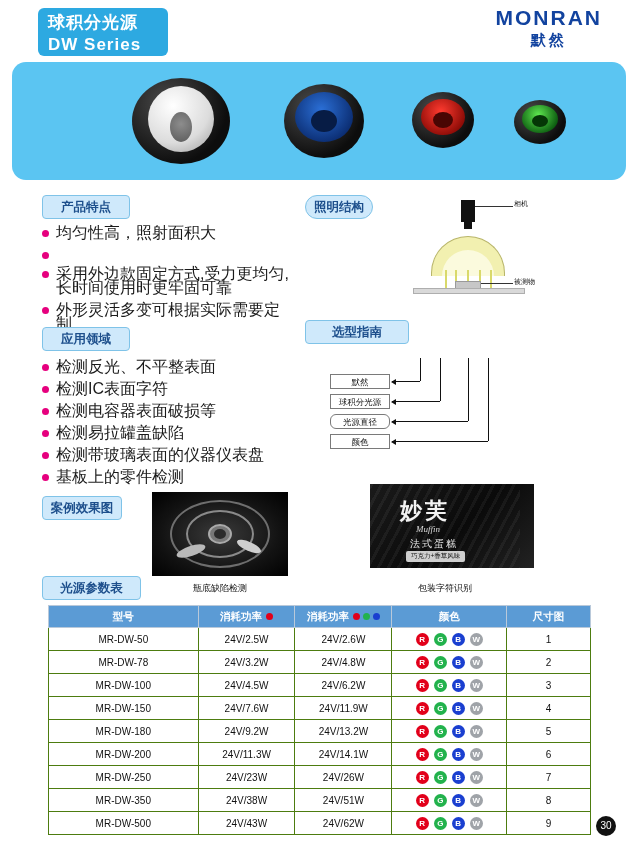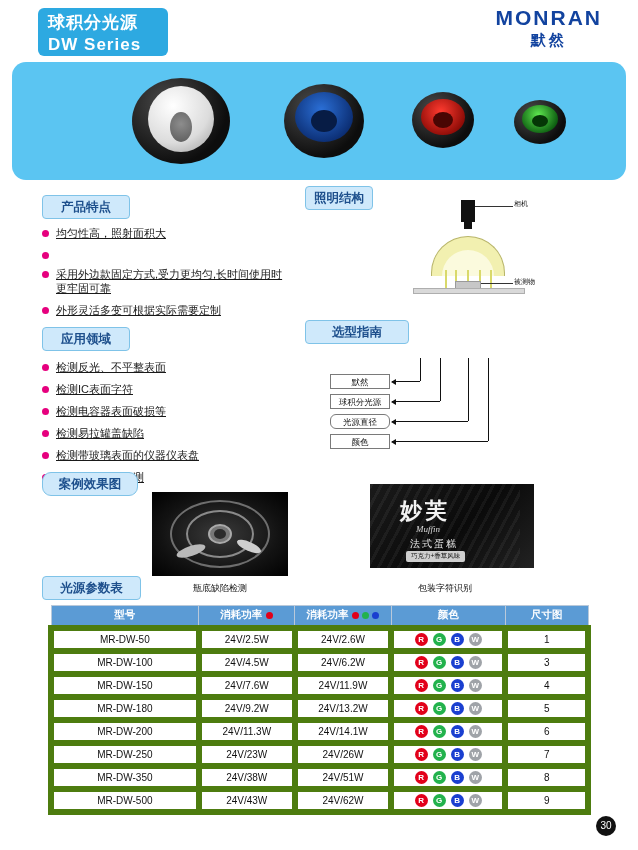--- a/index.html
+++ b/index.html
@@ -91,24 +91,23 @@
   }
   .blist .dot {
     width: 7px; height: 7px;
     border-radius: 50%;
     background: #e6007e;
     margin-top: 4px;
     margin-right: 7px;
     flex: 0 0 auto;
   }
   .blist .txt {
-    font-size: 11px;
+    font-size: 16px;
     color: #1a1a1a;
     line-height: 14px;
-    text-decoration: underline;
   }
 
   
   .illus { position: absolute; left: 383px; top: 198px; width: 238px; height: 108px; }
   .cam-body { position: absolute; left: 78px; top: 2px; width: 14px; height: 22px; background: #111; }
   .cam-lens { position: absolute; left: 81px; top: 24px; width: 8px; height: 7px; background: #111; }
   .cam-line { position: absolute; left: 92px; top: 8px; width: 38px; height: 1px; background: #333; }
   .cam-lbl { position: absolute; left: 131px; top: 1px; font-size: 7px; color: #111; }
   .dome {
     position: absolute; left: 48px; top: 38px; width: 74px; height: 40px;
@@ -189,21 +188,21 @@
     background: #5b9bd5;
     color: #fff;
     font-size: 10.5px;
     font-weight: bold;
     height: 22px;
     border: 1px solid #b9c9da;
   }
   table.params td {
     height: 23px;
     text-align: center;
-    border: 6px solid #4d7c0f;
+    border: 1px solid #4d7c0f;
     color: #111;
     font-size: 10px;
   }
   .c1 { width: 150px; }
   .c2 { width: 97px; }
   .c3 { width: 97px; }
   .c4 { width: 115px; }
   .c5 { width: 84px; }
   .dotrow { display: flex; justify-content: center; gap: 5px; }
   .cdot {
@@ -283,21 +282,21 @@
     <div class="row">
       <div class="dot"></div>
       <div class="txt">采用外边款固定方式,受力更均匀,长时间使用时更牢固可靠</div>
     </div>
     <div class="row">
       <div class="dot"></div>
       <div class="txt">外形灵活多变可根据实际需要定制</div>
     </div>
   </div>
 
-  <div class="lbl" style="left:305px; top:186px; width:68px;">照明结构</div>
+  <div class="lbl" style="left:305px; top:195px; width:68px;border-radius:12px;">照明结构</div>
 
   <div class="illus">
     <div class="cam-body"></div>
     <div class="cam-lens"></div>
     <div class="cam-line"></div>
     <div class="cam-lbl">相机</div>
 
     <div class="dome"></div>
     <div class="dome-inner"></div>
 
@@ -353,21 +352,21 @@
   <div class="guide-arrow" style="left:392px; top:381px; width:28px;"></div>
   <div class="guide-arrow" style="left:392px; top:401px; width:48px;"></div>
   <div class="guide-arrow" style="left:392px; top:421px; width:76px;"></div>
   <div class="guide-arrow" style="left:392px; top:441px; width:96px;"></div>
 
   <div class="guide-vline" style="left:420px; top:358px; height:23px;"></div>
   <div class="guide-vline" style="left:440px; top:358px; height:43px;"></div>
   <div class="guide-vline" style="left:468px; top:358px; height:63px;"></div>
   <div class="guide-vline" style="left:488px; top:358px; height:83px;"></div>
 
-  <div class="lbl" style="left:42px; top:472px; width:96px;border-radius:9px;">案例效果图</div>
+  <div class="lbl" style="left:42px; top:496px; width:80px;">案例效果图</div>
 
   <div class="photo" style="left:152px; top:492px; width:136px; height:84px;
        background: radial-gradient(ellipse at 50% 50%, #3a3a3a 0%, #121212 62%, #000 100%);">
     <div style="position:absolute;left:18px;top:8px;width:100px;height:68px;border-radius:50%;
                 border:2px solid #6e6e6e;"></div>
     <div style="position:absolute;left:34px;top:18px;width:68px;height:48px;border-radius:50%;
                 border:2px solid #8a8a8a;"></div>
     <div style="position:absolute;left:56px;top:32px;width:24px;height:20px;border-radius:50%;
                 background:#777;border:2px solid #aaa;"></div>
     <div style="position:absolute;left:62px;top:37px;width:12px;height:10px;border-radius:50%;background:#2b2b2b;"></div>
@@ -423,20 +422,34 @@
             <div class="dotrow">
               <span class="cdot" style="background:#e2001a">R</span>
               <span class="cdot" style="background:#22b24c">G</span>
               <span class="cdot" style="background:#1a3fd0">B</span>
               <span class="cdot" style="background:#9fa3a8">W</span>
             </div>
           </td>
         <td>1</td>
       </tr>
       <tr>
+        <td>MR-DW-78</td>
+        <td>24V/3.2W</td>
+        <td>24V/4.8W</td>
+        <td>
+            <div class="dotrow">
+              <span class="cdot" style="background:#e2001a">R</span>
+              <span class="cdot" style="background:#22b24c">G</span>
+              <span class="cdot" style="background:#1a3fd0">B</span>
+              <span class="cdot" style="background:#9fa3a8">W</span>
+            </div>
+          </td>
+        <td>2</td>
+      </tr>
+      <tr>
         <td>MR-DW-100</td>
         <td>24V/4.5W</td>
         <td>24V/6.2W</td>
         <td>
             <div class="dotrow">
               <span class="cdot" style="background:#e2001a">R</span>
               <span class="cdot" style="background:#22b24c">G</span>
               <span class="cdot" style="background:#1a3fd0">B</span>
               <span class="cdot" style="background:#9fa3a8">W</span>
             </div>

